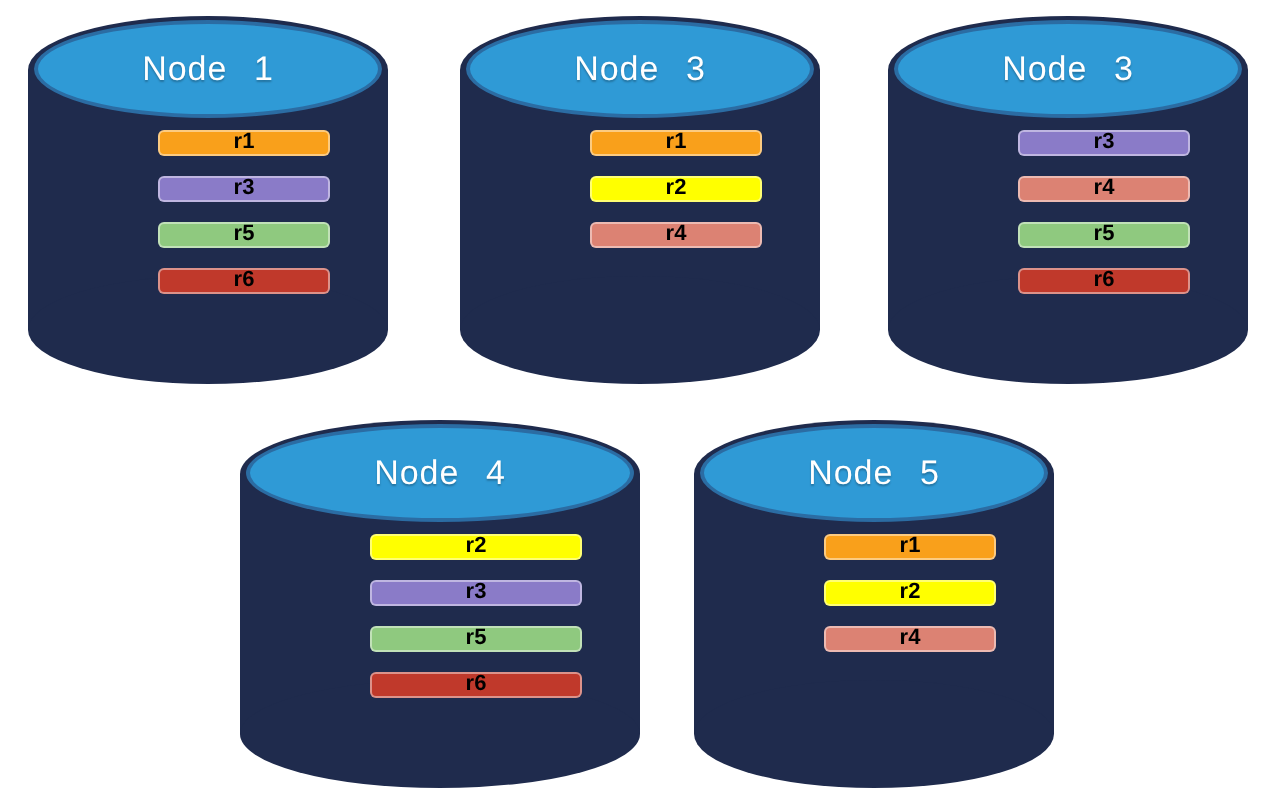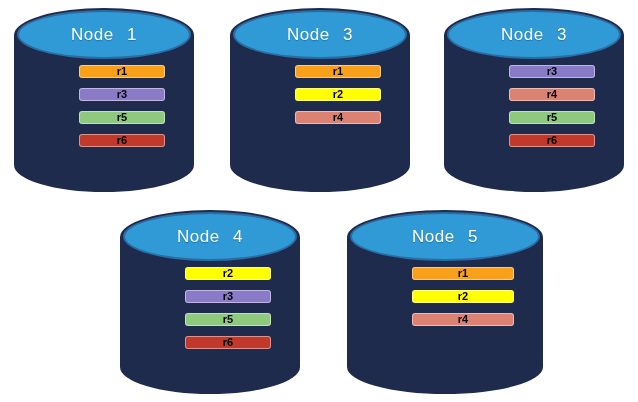--- a/index.html
+++ b/index.html
@@ -57,22 +57,22 @@
     display: flex; align-items: center; justify-content: center;
     font-size: 11px; font-weight: bold; line-height: 1;
     color: #000000;
     margin-left: 36px;
   }
 
   
   .pos-1 { left: 14px;  top: 8px; }
   .pos-2 { left: 230px; top: 8px; }
   .pos-3 { left: 444px; top: 8px; }
-  .pos-4 { left: 120px; top: 210px; }
-  .pos-5 { left: 347px; top: 210px; padding-left: 16px; }
+  .pos-4 { left: 120px; top: 210px; padding-left: 20px; }
+  .pos-5 { left: 347px; top: 210px; }
 </style>
 </head>
 <body>
 
 <div class="canvas">
     <div class="node pos-1">
     <div class="cyl-cap"></div>
     <div class="cyl-mid"></div>
     <div class="cyl-bottom"></div>
     <div class="cyl-face">

